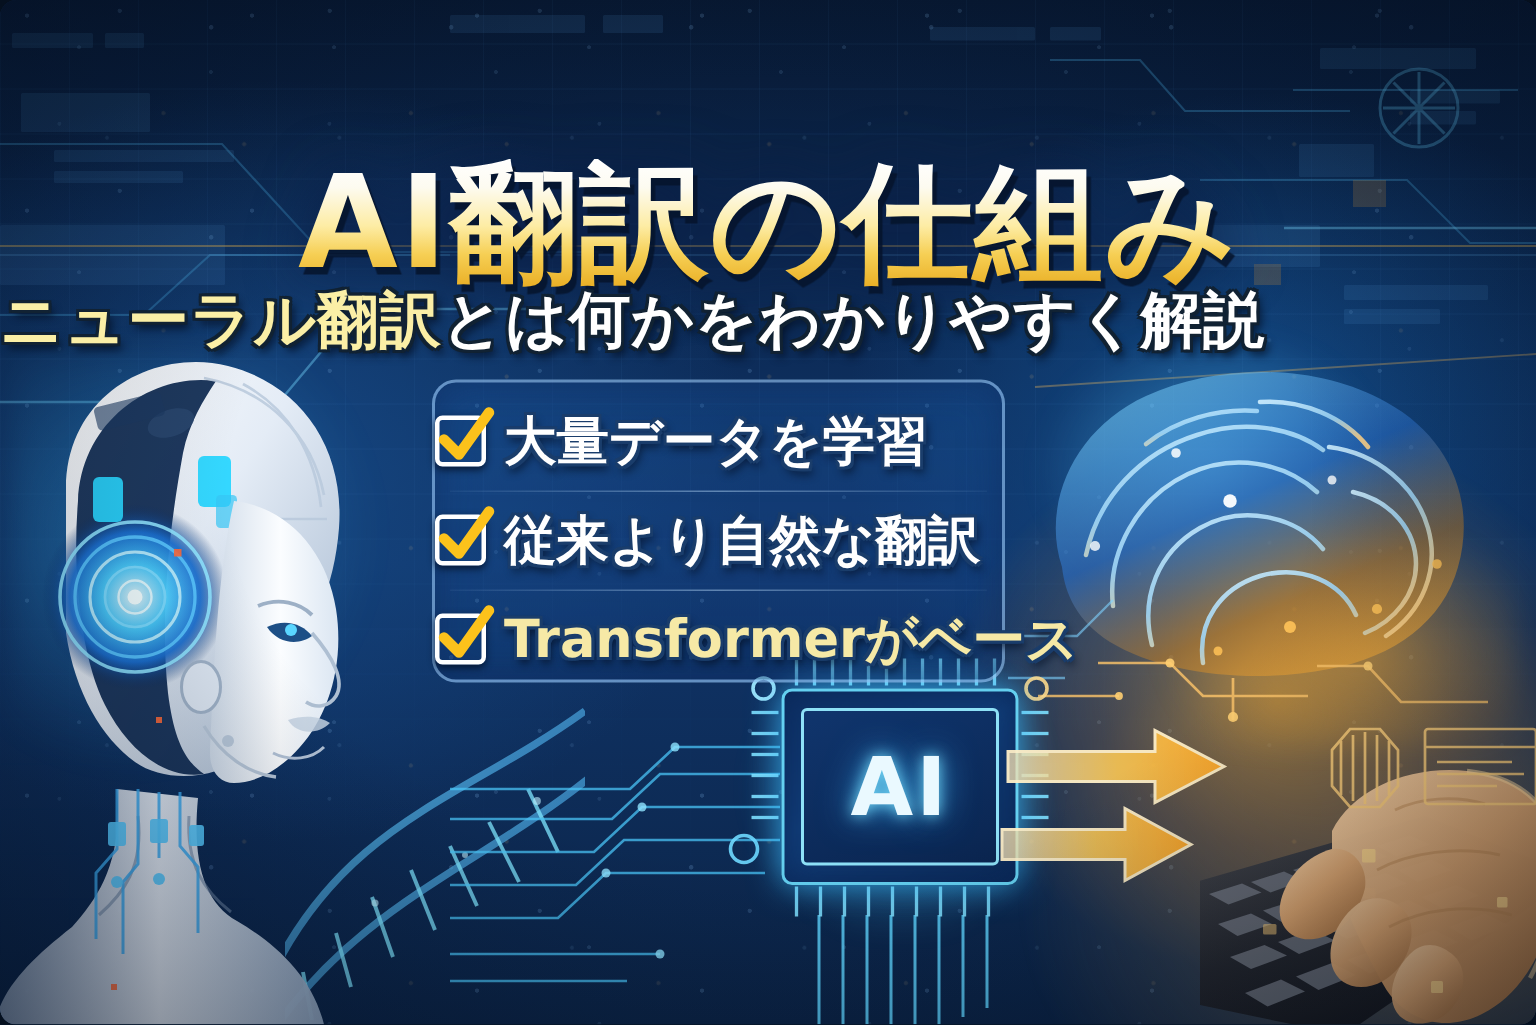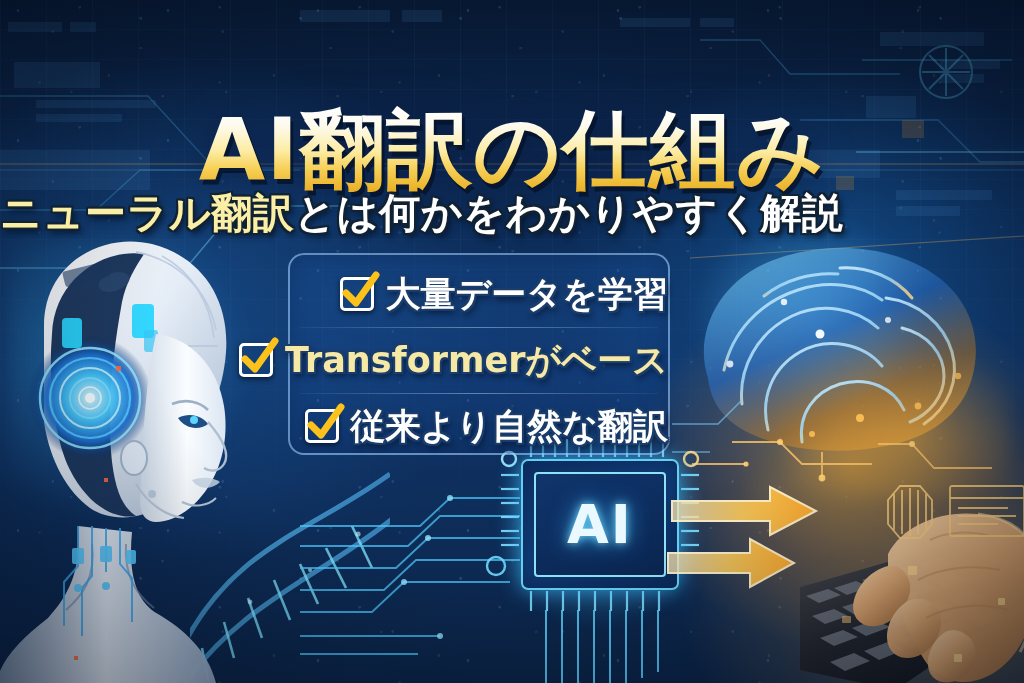--- a/index.html
+++ b/index.html
@@ -6,20 +6,21 @@
   html,body{margin:0;padding:0;background:#05101f;}
   *{box-sizing:border-box;}
 
   .stage{
     position:relative;
     width:1024px;height:683px;
     overflow:hidden;
     font-family:"DejaVu Sans","Liberation Sans",sans-serif;
     background:#0a1c3a;
     user-select:none;
+    border-radius:11px;
   }
 
   
   .bg-base{
     position:absolute;inset:0;
     background:
       radial-gradient(ellipse 50% 60% at 18% 45%, #15457f 0%, rgba(14,50,100,0) 62%),
       radial-gradient(ellipse 45% 55% at 82% 42%, #124a86 0%, rgba(12,52,100,0) 60%),
       linear-gradient(180deg,#081a35 0%,#0c2a55 30%,#10356a 55%,#0b2345 100%);
   }
@@ -166,21 +167,20 @@
     border-radius:16px;
     background:linear-gradient(180deg, rgba(30,92,170,.30), rgba(18,62,130,.22));
     box-shadow:0 0 26px rgba(12,40,90,.55) inset;
     padding:6px 0 0 0;
   }
   .check-row{
     position:relative;
     height:66px;
     display:flex;align-items:center;
     white-space:nowrap;
-    justify-content:flex-end;
   }
   .check-row + .check-row::before{
     content:"";position:absolute;left:10px;right:10px;top:0;height:1px;
     background:linear-gradient(90deg,rgba(180,220,255,.05),rgba(190,225,255,.45),rgba(180,220,255,.05));
   }
   .cbox{
     position:relative;
     width:34px;height:34px;flex:0 0 34px;
     border:3px solid #ffffff;border-radius:5px;
     margin-right:12px;
@@ -649,27 +649,27 @@
       </span>
       <span class="ctext">大量データを学習</span>
     </div>
 
     <div class="check-row">
       <span class="cbox">
         <svg viewBox="0 0 44 44" aria-hidden="true">
           <path d="M8 24 L18 34 L38 6" fill="none" stroke="#fcc21b" stroke-width="7" stroke-linecap="round" stroke-linejoin="round"></path>
         </svg>
       </span>
-      <span class="ctext accent">Transformerがベース</span>
+      <span class="ctext">従来より自然な翻訳</span>
     </div>
 
     <div class="check-row">
       <span class="cbox">
         <svg viewBox="0 0 44 44" aria-hidden="true">
           <path d="M8 24 L18 34 L38 6" fill="none" stroke="#fcc21b" stroke-width="7" stroke-linecap="round" stroke-linejoin="round"></path>
         </svg>
       </span>
-      <span class="ctext">従来より自然な翻訳</span>
+      <span class="ctext accent">Transformerがベース</span>
     </div>
 
   </div>
 
 </div>
 
 </body></html>

